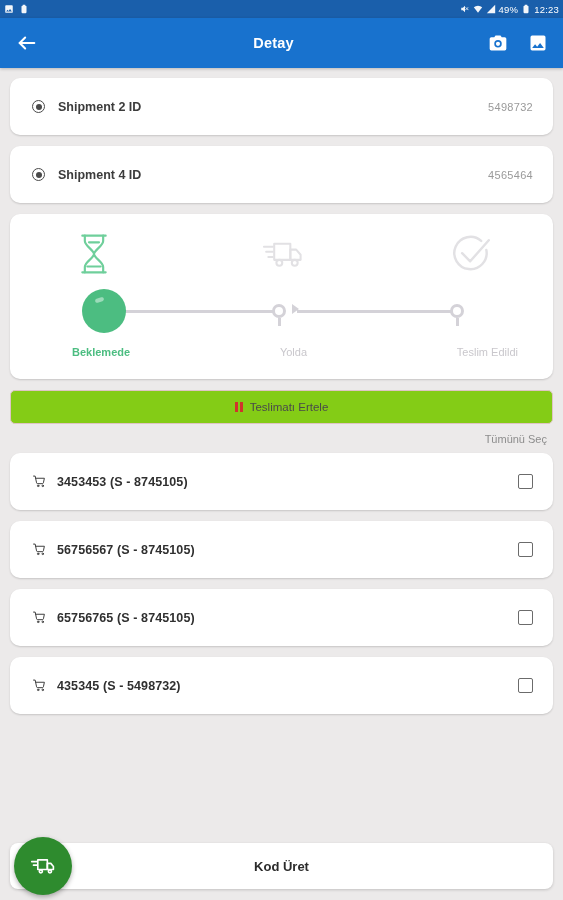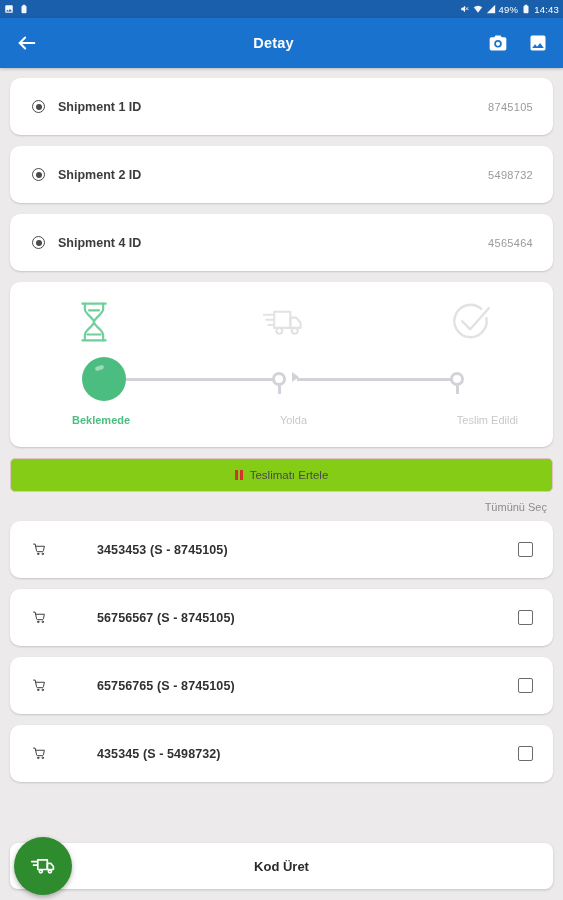--- a/index.html
+++ b/index.html
@@ -211,21 +211,20 @@
     cursor: pointer;
   }
 
   
   .order-card {
     height: 57px;
     display: flex;
     align-items: center;
     padding: 0 20px 0 22px;
     cursor: pointer;
-    gap: 40px;
   }
   .cart-ico { width: 14px; height: 14px; flex: 0 0 auto; display:flex; align-items:center; justify-content:center;}
   .order-label {
     margin-left: 11px;
     font-size: 12.5px;
     color: #303030;
     font-weight: bold;
     letter-spacing: .1px;
   }
   .checkbox {
@@ -308,21 +307,21 @@
       <svg viewBox="0 0 24 24" fill="#ffffff">
           <path d="M2 22h20V2L2 22z"></path>
         </svg>
     </span>
     <span class="sb-text">49%</span>
     <span class="sb-ico">
       <svg viewBox="0 0 24 24" fill="#ffffff">
           <path d="M16 4h-1V2H9v2H8a2 2 0 0 0-2 2v14a2 2 0 0 0 2 2h8a2 2 0 0 0 2-2V6a2 2 0 0 0-2-2z"></path>
         </svg>
     </span>
-    <span class="sb-text">14:43</span>
+    <span class="sb-text">12:23</span>
   </div>
 </div>
 
 <div class="appbar">
   <div class="appbar-back">
     <svg width="22" height="22" viewBox="0 0 24 24" fill="none" stroke="#ffffff" stroke-width="2.2" stroke-linecap="round" stroke-linejoin="round">
       <line x1="20" y1="12" x2="4" y2="12"></line>
         <polyline points="10,18 4,12 10,6"></polyline>
     </svg>
   </div>
@@ -336,25 +335,20 @@
     <div class="appbar-icon">
       <svg width="20" height="20" viewBox="0 0 24 24" fill="#ffffff">
         <path d="M21 19V5a2 2 0 0 0-2-2H5a2 2 0 0 0-2 2v14a2 2 0 0 0 2 2h14a2 2 0 0 0 2-2zM8.5 13.5l2.5 3 3.5-4.5 4.5 6H5l3.5-4.5z"></path>
       </svg>
     </div>
   </div>
 </div>
 
 <div class="content">
 
-  <div class="card ship-card">
-    <span class="radio"></span>
-    <span class="ship-label">Shipment 1 ID</span>
-    <span class="ship-id">8745105</span>
-  </div>
 
   <div class="card ship-card">
     <span class="radio"></span>
     <span class="ship-label">Shipment 2 ID</span>
     <span class="ship-id">5498732</span>
   </div>
 
 
   <div class="card ship-card">
     <span class="radio"></span>

